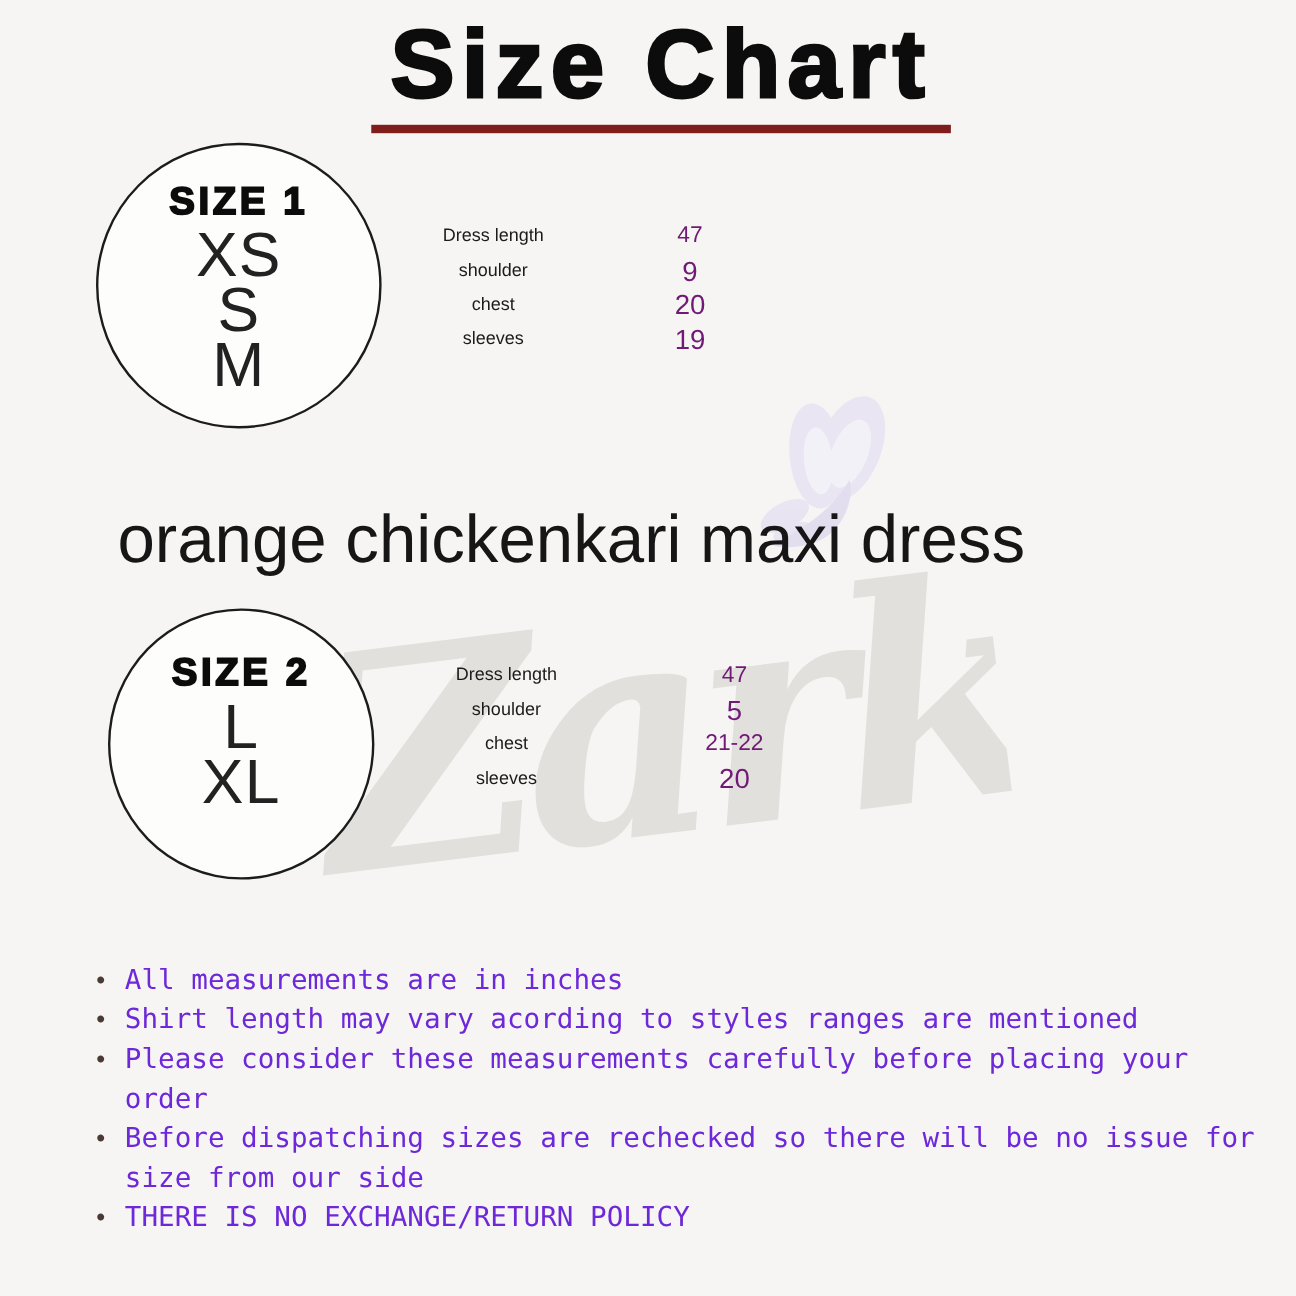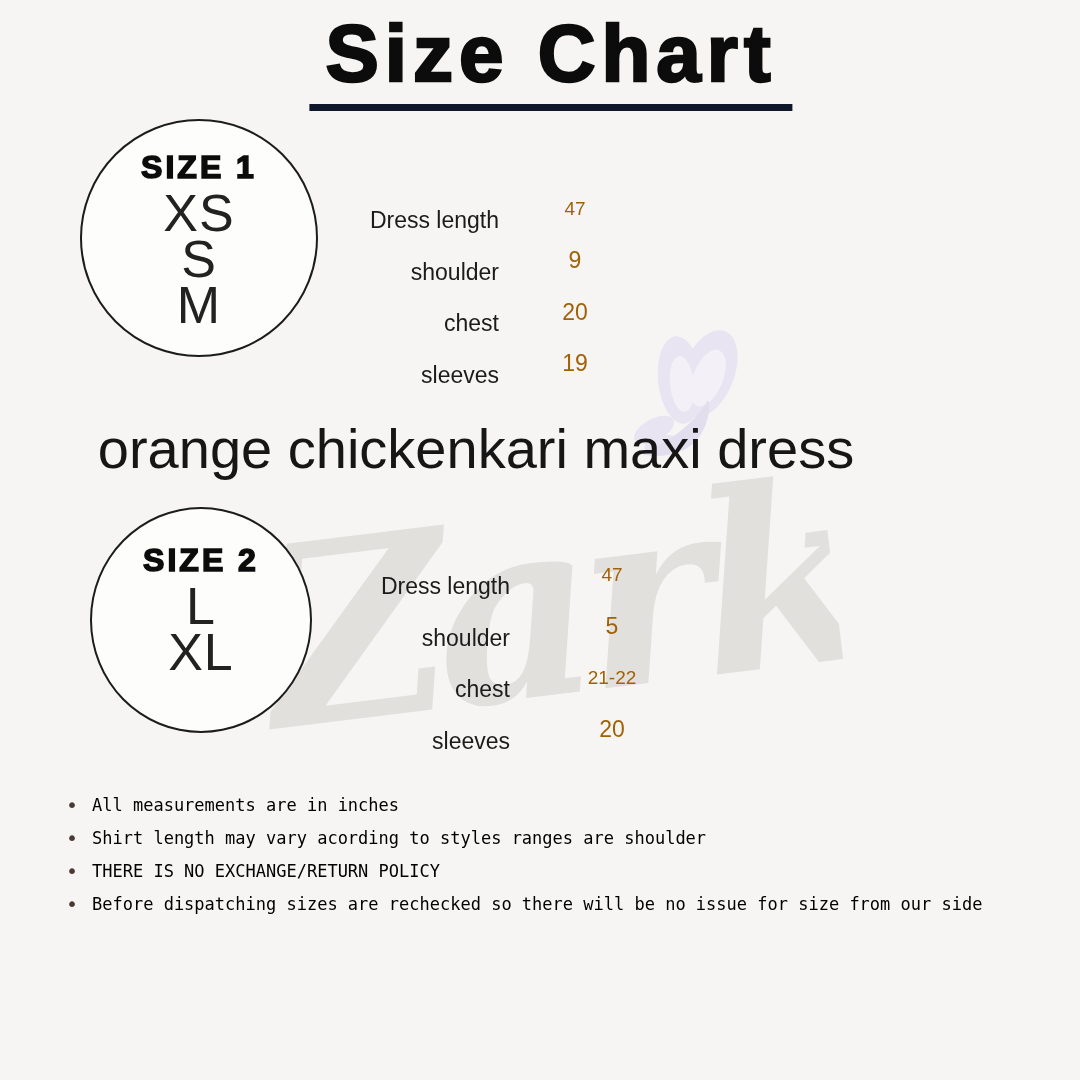--- a/index.html
+++ b/index.html
@@ -25,21 +25,21 @@
     opacity:.72;
     letter-spacing:-14px;
   }
   
   .title{
     position:absolute;top:8px;left:551px;transform:translateX(-50%);
     z-index:2;margin:0;
     font-size:80px;font-weight:bold;letter-spacing:6px;
     -webkit-text-stroke:2.5px #0c0c0c;
     color:#0c0c0c;white-space:nowrap;
-    border-bottom:7px solid #0f172a;
+    border-bottom:7px solid #7f1d1d;
     padding:0 16px 4px 16px;
   }
   
   .circle{
     position:absolute;z-index:1;
     border:2px solid #1c1c1c;border-radius:50%;
     background:#fdfdfc;
     display:flex;flex-direction:column;align-items:center;justify-content:center;
     text-align:center;
   }
@@ -57,37 +57,37 @@
   }
   
   .meas{
     position:absolute;z-index:1;
     display:grid;grid-template-columns:176px 96px;
     align-items:center;
   }
   .meas1{left:323px;top:183px;column-gap:28px;}
   .meas2{left:334px;top:549px;column-gap:54px;}
   .m-label{
-    text-align:right;font-size:23px;line-height:28.5px;color:#1b1b1b;margin-top:23px;
+    text-align:center;font-size:15px;line-height:28.5px;color:#1b1b1b;
   }
   .m-value{
-    text-align:center;font-size:23px;line-height:28.5px;color:#a16207;
+    text-align:center;font-size:23px;line-height:28.5px;color:#701a75;
   }
   .m-value.sm{font-size:19px;}
   
   .product{
     position:absolute;left:96px;top:416px;width:760px;z-index:1;
     text-align:center;font-size:56px;color:#161616;white-space:nowrap;
   }
   
   .notes{
     position:absolute;left:58px;top:789px;width:990px;z-index:1;
-    list-style:none;margin:0;padding:0;
+    list-style:none;margin:12px;padding:0;
     font-family:"DejaVu Sans Mono", monospace;
-    font-size:17px;line-height:33px;color:#000000;
+    font-size:23px;line-height:33px;color:#6d28d9;
   }
   .notes li{position:relative;padding-left:34px;}
   .notes li::before{
     content:"\2022";
     position:absolute;left:8px;top:0;
     font-size:20px;color:#4a3a33;
   }
 </style>
 </head>
 <body>
@@ -148,18 +148,19 @@
     <div class="m-label">shoulder</div>
     <div class="m-value">5</div>
     <div class="m-label">chest</div>
     <div class="m-value sm">21-22</div>
     <div class="m-label">sleeves</div>
     <div class="m-value">20</div>
   </div>
 
   <ul class="notes">
     <li>All measurements are in inches</li>
-    <li>Shirt length  may vary acording to styles ranges are shoulder</li>
+    <li>Shirt length  may vary acording to styles ranges are mentioned</li>
+    <li>Please consider these measurements carefully before placing your order</li>
+    <li>Before dispatching sizes are rechecked so there will be no issue for size from our side</li>
     <li>THERE IS NO EXCHANGE/RETURN POLICY</li>
-    <li>Before dispatching sizes are rechecked so there will be no issue for size from our side</li>
   </ul>
 
 </div>
 
 </body></html>

